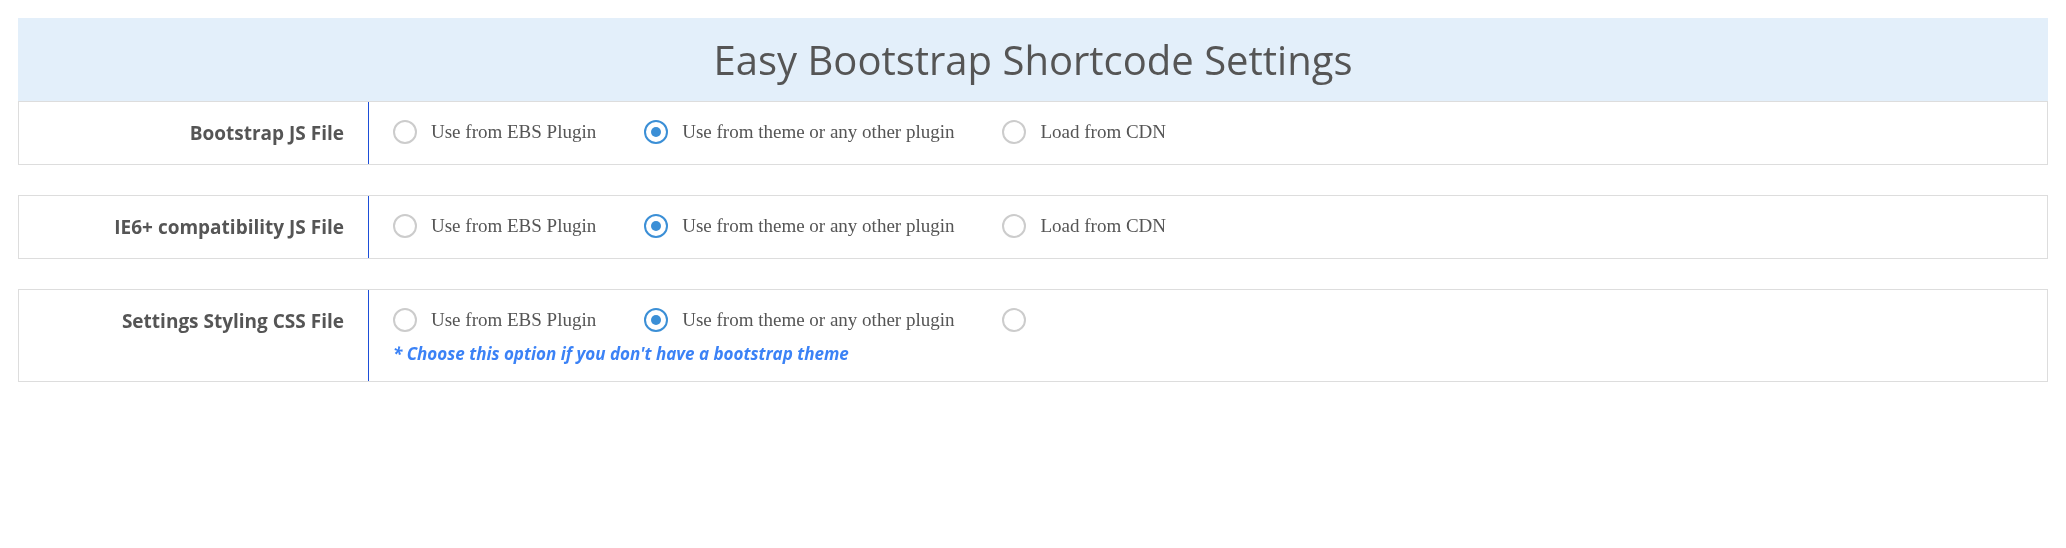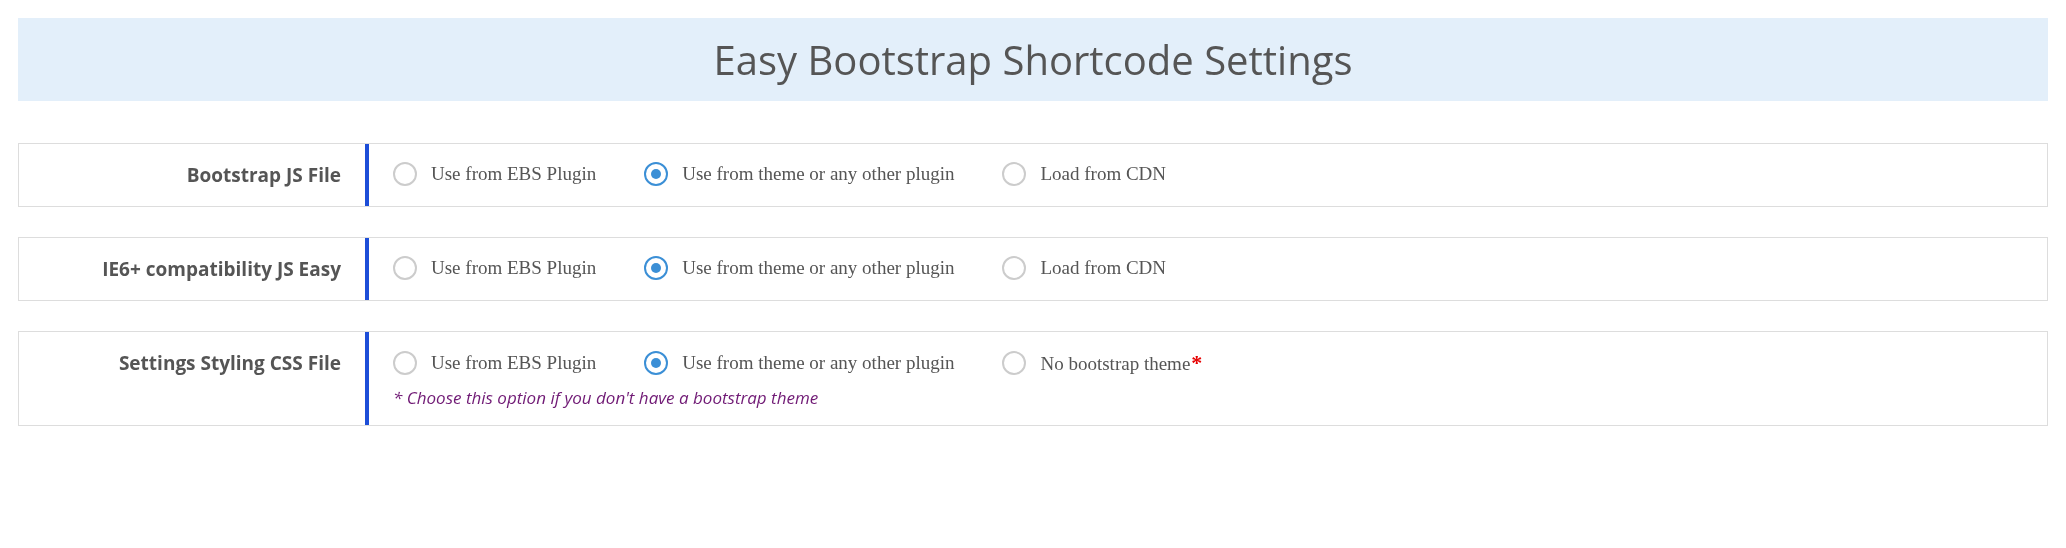--- a/index.html
+++ b/index.html
@@ -10,38 +10,37 @@
     body {
       font-family: "Open Sans", "Helvetica Neue", Helvetica, Arial, sans-serif;
       background: #ffffff;
       padding: 18px 18px 8px 18px;
       color: #555555;
     }
     .title-banner {
       background: #e3effa;
       text-align: center;
       padding: 14px 0;
-      margin-bottom: 42px;
     }
     .title-banner h1 {
       font-weight: 400;
       font-size: 40px;
       color: #555555;
     }
     .setting-row {
       border: 1px solid #dddddd;
       display: flex;
       align-items: stretch;
       margin-bottom: 30px;
       background: #ffffff;
     }
     .setting-label {
       width: 350px;
       min-width: 350px;
-      border-right: 4px solid #1d4ed8;
+      border-right: 1px solid #1d4ed8;
       display: flex;
       align-items: flex-start;
       justify-content: flex-end;
       padding: 18px 24px 18px 12px;
     }
     .setting-label span {
       font-weight: 700;
       font-size: 19px;
       color: #555555;
       text-align: right;
@@ -90,23 +89,23 @@
       white-space: nowrap;
     }
     .asterisk {
       color: #e60000;
       font-weight: 700;
       font-size: 22px;
       margin-left: 1px;
     }
     .footnote {
       margin-top: 10px;
-      color: #701a75;
+      color: #3b82f6;
       font-style: italic;
-      font-weight: 400;
+      font-weight: 700;
       font-size: 17px;
     }
   </style>
 </head>
 <body>
 
 <div class="title-banner">
   <h1>Easy Bootstrap Shortcode Settings</h1>
 </div>
 
@@ -127,21 +126,21 @@
       <div class="option">
         <span class="radio"></span>
         <span class="option-label">Load from CDN</span>
       </div>
     </div>
   </div>
 </div>
 
 <div class="setting-row">
   <div class="setting-label">
-    <span>IE6+ compatibility JS Easy</span>
+    <span>IE6+ compatibility JS File</span>
   </div>
   <div class="setting-options">
     <div class="options-row">
       <div class="option">
         <span class="radio"></span>
         <span class="option-label">Use from EBS Plugin</span>
       </div>
       <div class="option">
         <span class="radio selected"></span>
         <span class="option-label">Use from theme or any other plugin</span>
@@ -163,18 +162,17 @@
       <div class="option">
         <span class="radio"></span>
         <span class="option-label">Use from EBS Plugin</span>
       </div>
       <div class="option">
         <span class="radio selected"></span>
         <span class="option-label">Use from theme or any other plugin</span>
       </div>
       <div class="option">
         <span class="radio"></span>
-        <span class="option-label"><span>No bootstrap theme</span><span class="asterisk">*</span></span>
       </div>
     </div>
     <div class="footnote">* Choose this option if you don't have a bootstrap theme</div>
   </div>
 </div>
 
 </body></html>

